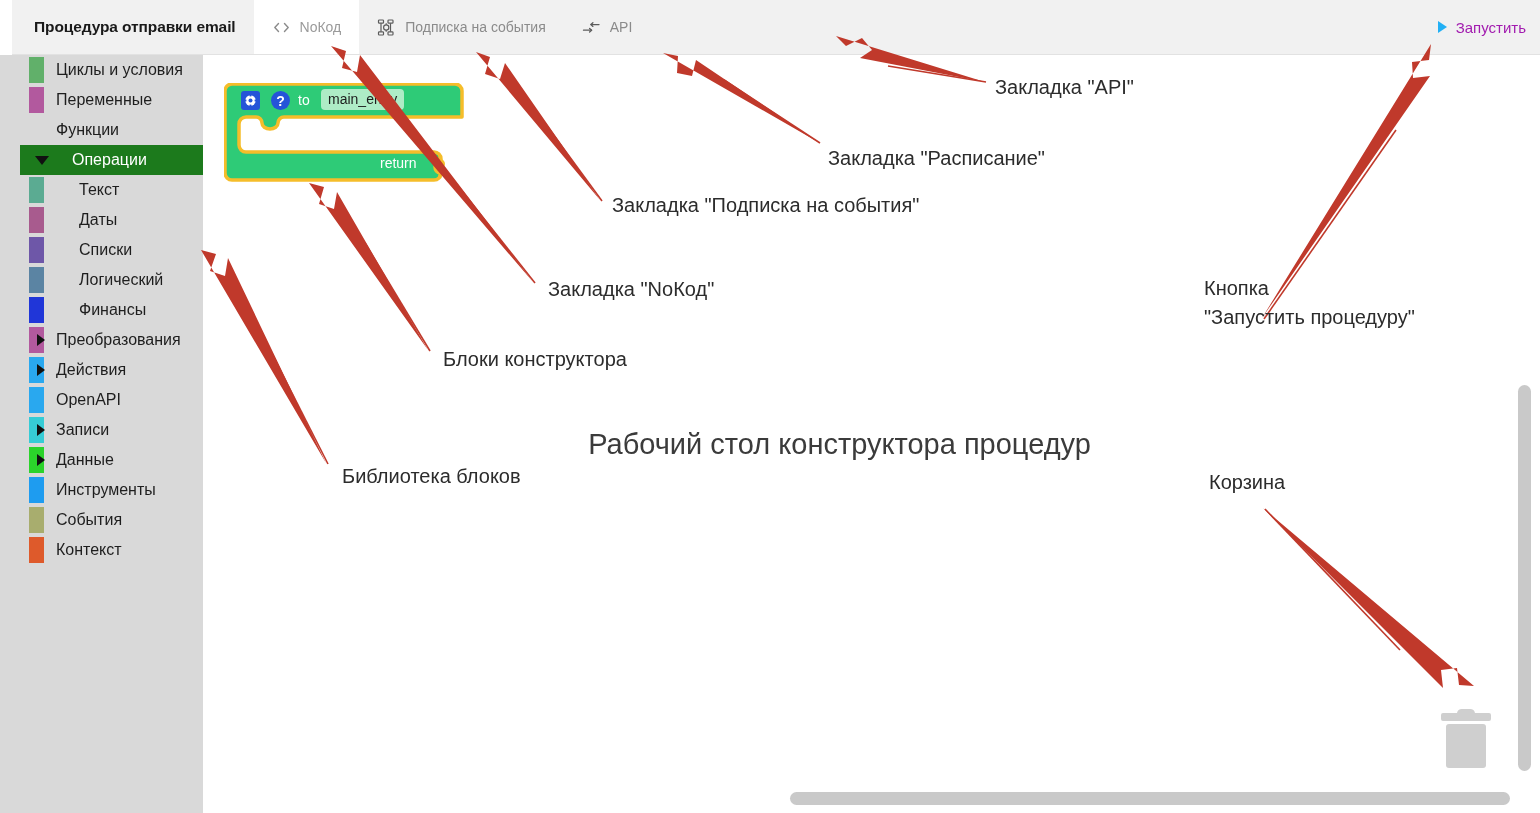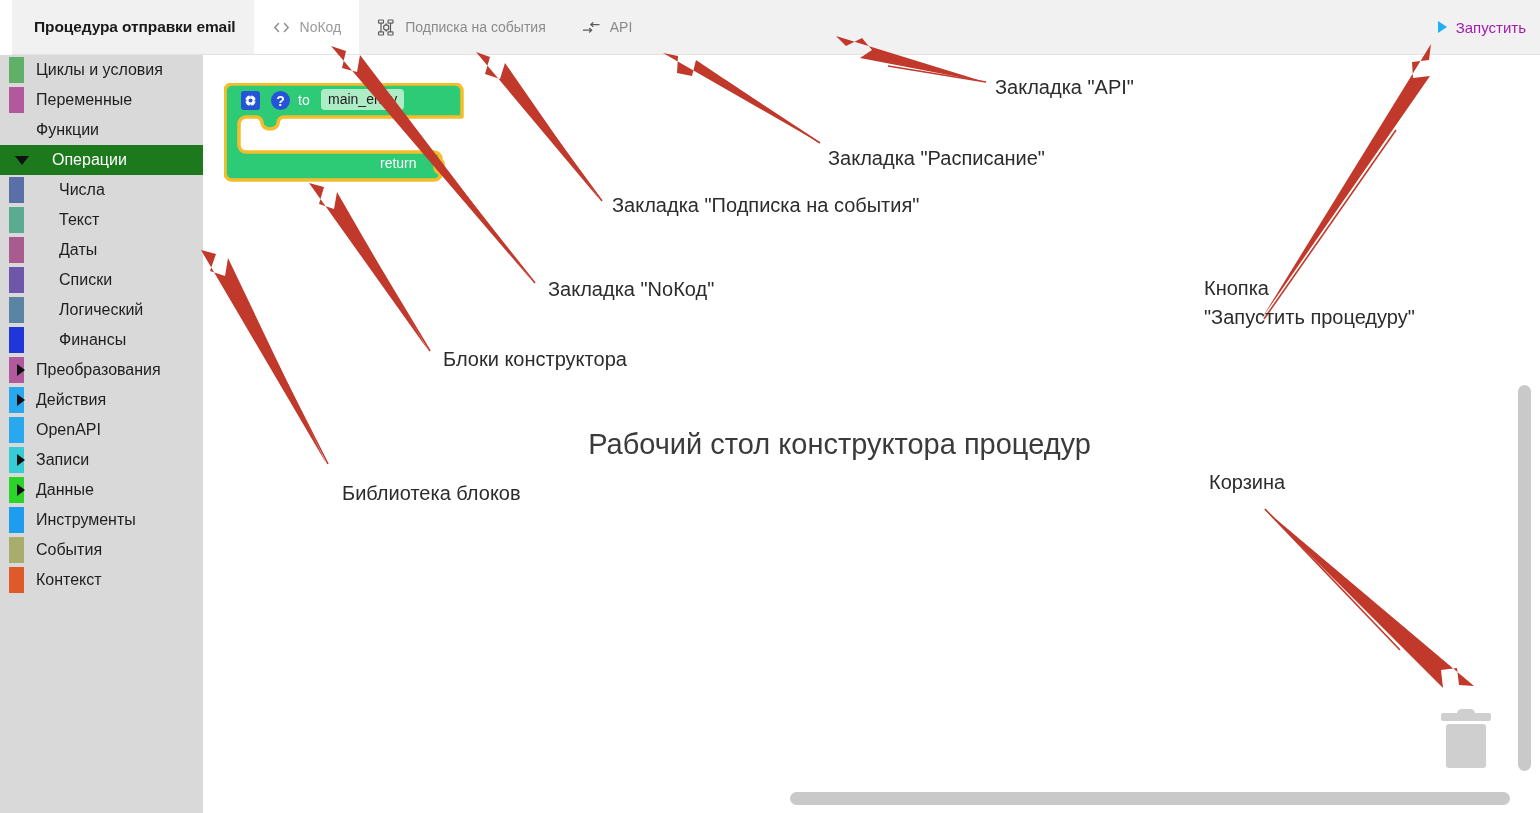--- a/index.html
+++ b/index.html
@@ -46,20 +46,21 @@
     border-left: 9px solid #22b0f5;
     border-top: 6px solid transparent;
     border-bottom: 6px solid transparent;
   }
 
   
   #sidebar {
     position: absolute; left: 0; top: 55px; width: 203px; height: 758px;
     background: #d9d9d9;
     overflow: hidden;
+    padding-left: 20px;
   }
   .cat {
     position: relative;
     height: 30px;
     display: flex; align-items: center;
     cursor: pointer;
   }
   .cat .swatch {
     position: absolute; left: 9px; top: 2px;
     width: 15px; height: 26px;
@@ -244,24 +245,20 @@
         <div class="swatch" style="background: rgb(178, 89, 158);"></div>
         <div class="lbl">Переменные</div>
       </div>
       <div class="cat">
         <div class="swatch"></div>
         <div class="lbl">Функции</div>
       </div>
       <div class="cat selected has-tri">
         <div class="tri down"></div>
         <div class="lbl">Операции</div>
-      </div>
-      <div class="cat sub">
-        <div class="swatch" style="background: rgb(90, 110, 168);"></div>
-        <div class="lbl">Числа</div>
       </div>
       <div class="cat sub">
         <div class="swatch" style="background: rgb(91, 171, 146);"></div>
         <div class="lbl">Текст</div>
       </div>
       <div class="cat sub">
         <div class="swatch" style="background: rgb(168, 91, 142);"></div>
         <div class="lbl">Даты</div>
       </div>
       <div class="cat sub">
@@ -417,18 +414,18 @@
       <path d="M1263,508 L1443,688 L1441,670 L1457,668 L1459,685 L1474,686 Z"></path>
       <path d="M1265,509 L1400,650" stroke="#c0392b" stroke-width="1.6" fill="none"></path>
     </g>
   </svg>
 
   <div class="anno" style="left:995px; top:73px;">Закладка "API"</div>
   <div class="anno" style="left:828px; top:144px;">Закладка "Расписание"</div>
   <div class="anno" style="left:612px; top:191px;">Закладка "Подписка на события"</div>
   <div class="anno" style="left:548px; top:275px;">Закладка "NoКод"</div>
   <div class="anno" style="left:443px; top:345px;">Блоки конструктора</div>
-  <div class="anno" style="left:342px; top:462px;margin-top:17px;">Библиотека блоков</div>
+  <div class="anno" style="left:342px; top:462px;">Библиотека блоков</div>
   <div class="anno" style="left:1204px; top:274px;">Кнопка
 "Запустить процедуру"</div>
   <div class="anno" style="left:1209px; top:468px;">Корзина</div>
 
 </div>
 
 </body></html>

